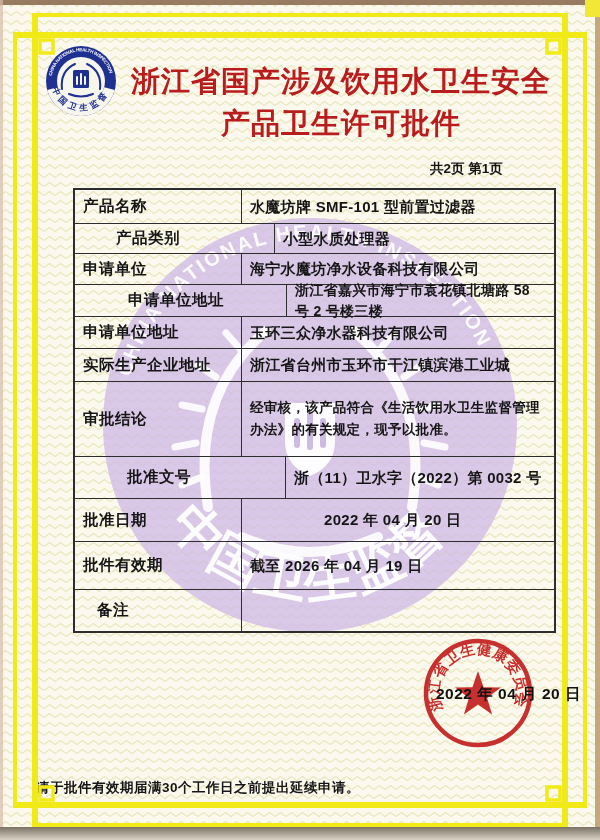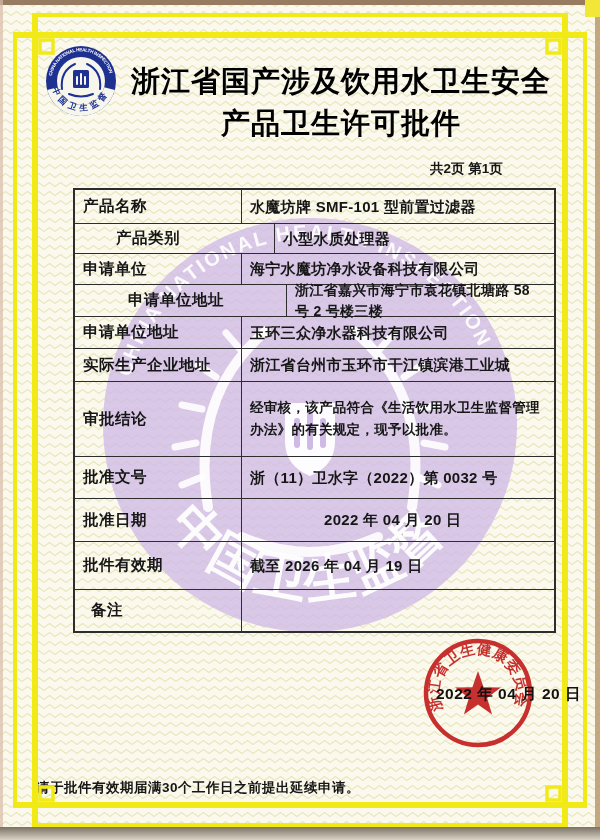--- a/index.html
+++ b/index.html
@@ -7,21 +7,21 @@
     position:relative;width:600px;height:840px;overflow:hidden;
     background:#fbf9ee;
     font-family:"Liberation Sans","DejaVu Sans",sans-serif;
     color:#161616;
   }
   .abs{position:absolute;}
   svg text{font-family:"Liberation Sans","DejaVu Sans",sans-serif;font-weight:bold;}
 
   
   .title-block{left:118px;top:60px;width:446px;text-align:center;z-index:10;}
-  .title-line{font-size:29px;font-weight:bold;letter-spacing:1px;line-height:42px;color:#000000;}
+  .title-line{font-size:29px;font-weight:bold;letter-spacing:1px;line-height:42px;color:#b91c1c;}
   .page-indicator{left:430px;top:160px;width:108px;font-size:13.5px;font-weight:bold;z-index:10;}
 
   
   .cert-table{
     left:73px;top:188px;width:483px;z-index:10;
     border:2px solid #2d2d2d;box-sizing:border-box;background:transparent;
   }
   .trow{display:flex;box-sizing:border-box;border-top:1.5px solid #2d2d2d;}
   .trow:first-child{border-top:none;}
   .lab{
@@ -29,27 +29,27 @@
     display:flex;align-items:center;padding-left:8px;
     font-size:15.5px;font-weight:bold;letter-spacing:.5px;
   }
   .val{
     flex:1;display:flex;align-items:center;padding:2px 6px 2px 8px;box-sizing:border-box;
     font-size:15px;font-weight:bold;letter-spacing:.3px;line-height:1.45;
   }
   .trow:nth-child(1){height:33px;justify-content:space-between;}  .trow:nth-child(2){height:30px;padding-left:33px;}
   .trow:nth-child(3){height:31px;}  .trow:nth-child(4){height:32px;padding-left:45px;}
   .trow:nth-child(5){height:32px;}  .trow:nth-child(6){height:33px;}
-  .trow:nth-child(7){height:75px;}  .trow:nth-child(8){height:42px;}
+  .trow:nth-child(7){height:75px;}  .trow:nth-child(8){height:42px;padding-left:44px;}
   .trow:nth-child(9){height:43px;gap:48px;}  .trow:nth-child(10){height:48px;}
   .trow:nth-child(11){height:42px;}
   .trow:nth-child(4) .val{font-size:14px;}
   .trow:nth-child(7) .val{font-size:13.5px;line-height:1.6;}
   .trow:nth-child(9) .val{padding-left:34px;}
-  .trow:nth-child(11) .lab{padding-left:16px;}
+  .trow:nth-child(11) .lab{padding-left:22px;}
 
   
   .footer-note{left:36px;top:779px;font-size:13.5px;font-weight:bold;letter-spacing:.5px;z-index:10;}
 
   
   .stamp-date{left:436px;top:684px;font-size:15.5px;font-weight:bold;letter-spacing:.5px;color:#111;z-index:30;}
 
   
   .bg-layer{left:0;top:0;z-index:0;}
   .watermark{left:90px;top:205px;z-index:1;pointer-events:none;}

